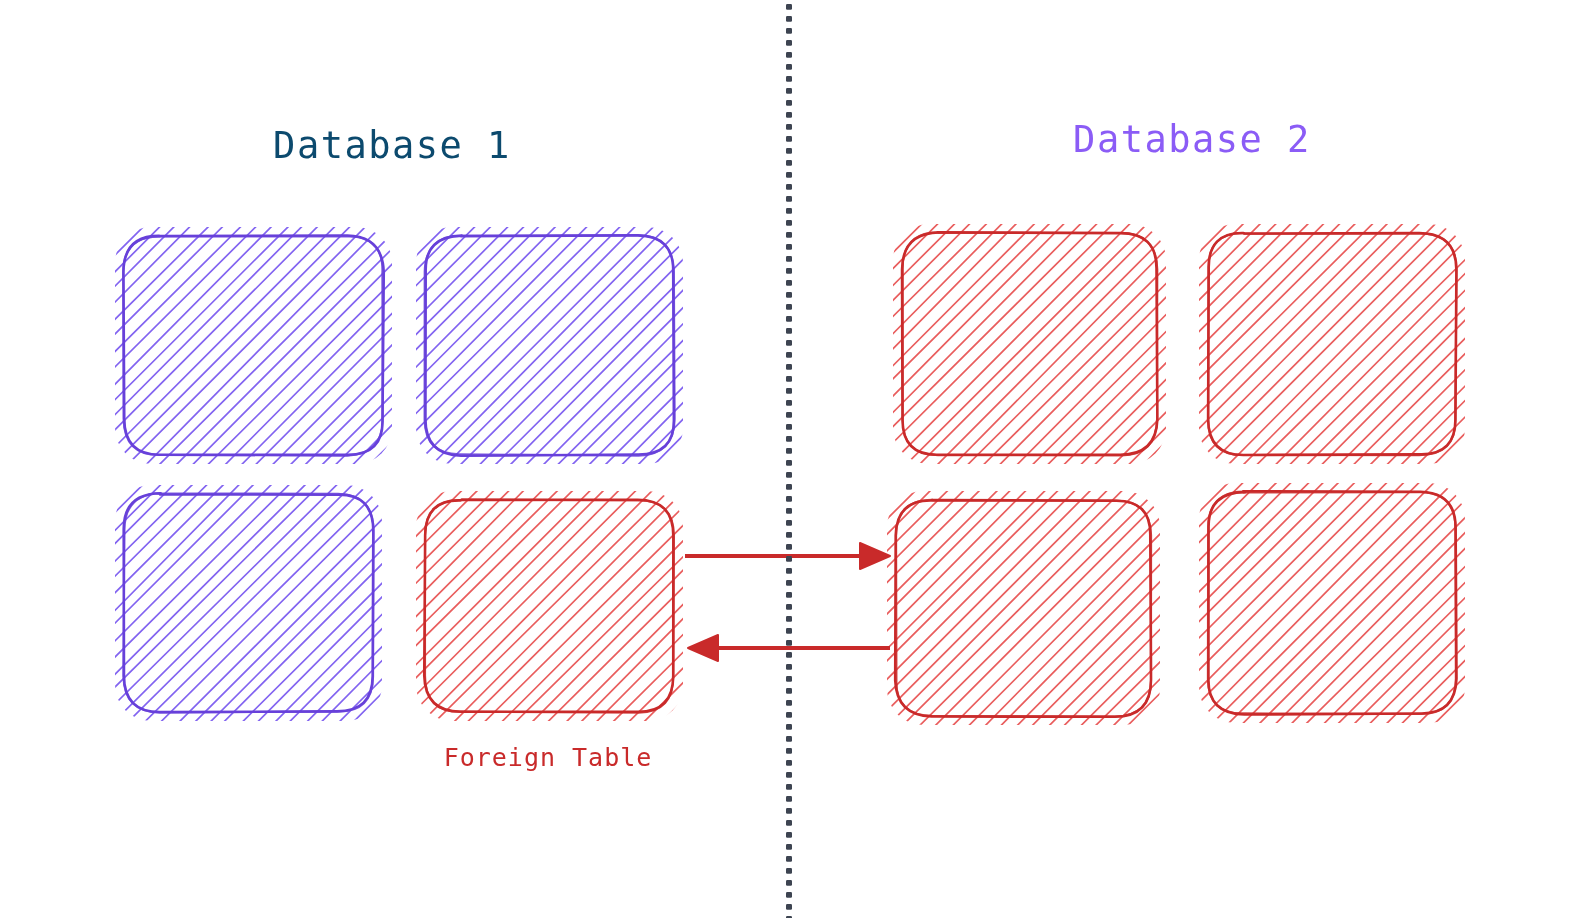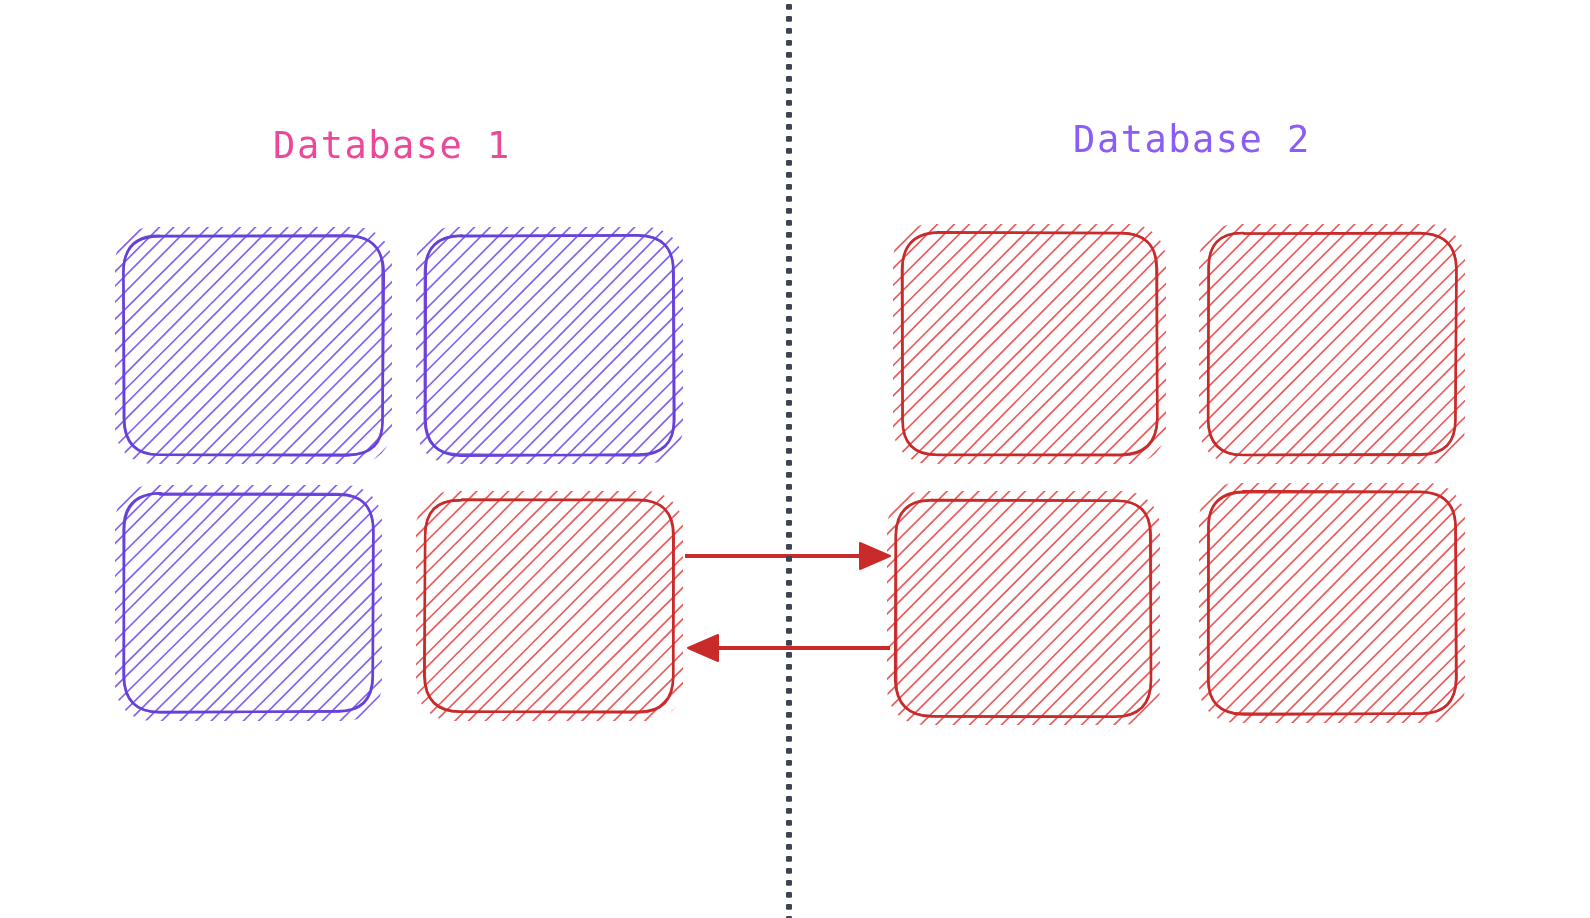--- a/index.html
+++ b/index.html
@@ -33,21 +33,21 @@
     font-weight: 400;
     letter-spacing: 1.5px;
     white-space: nowrap;
     text-align: center;
     user-select: none;
   }
   #label-db1 {
     left: 0px;
     top: 124px;
     width: 784px;
-    color: #ec4899;
+    color: #0c4a6e;
   }
   #label-db2 {
     left: 800px;
     top: 118px;
     width: 784px;
     color: #8b5cf6;
   }
   .caption-label {
     position: absolute;
     font-family: "DejaVu Sans Mono", "Liberation Mono", monospace;
@@ -506,14 +506,15 @@
           <rect x="786" y="904" width="6" height="5.699999999999999" rx="1.2" fill="#3d4451"></rect>
           <rect x="786" y="916" width="6" height="5.699999999999999" rx="1.2" fill="#3d4451"></rect>
         </g>
       </g>
   </svg>
 
   <div class="db-label" id="label-db1">Database 1</div>
 
   <div class="db-label" id="label-db2">Database 2</div>
 
+  <div class="caption-label" id="label-foreign-table">Foreign Table</div>
 
 </div>
 
 </body></html>

